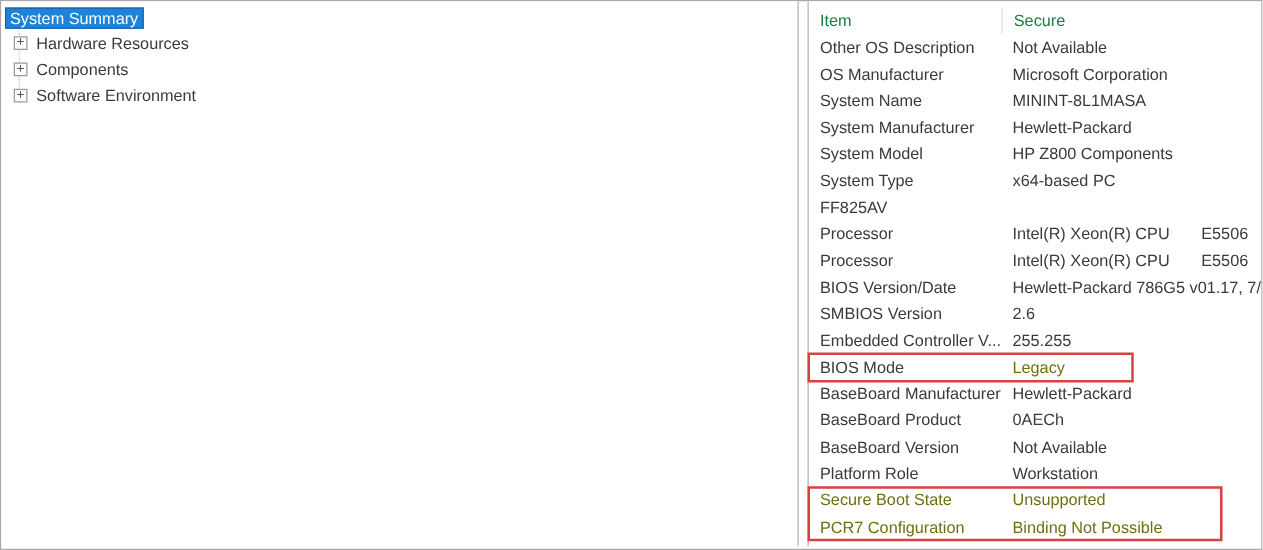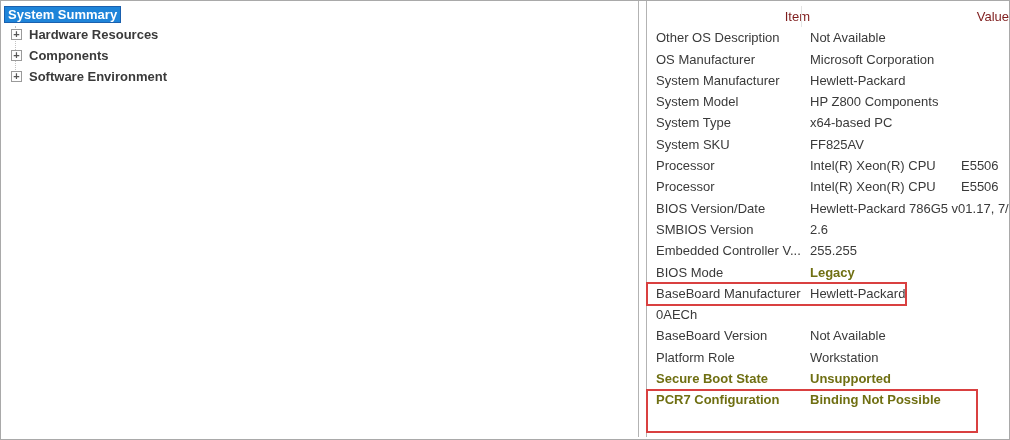--- a/index.html
+++ b/index.html
@@ -33,21 +33,20 @@
     height: 52px;
     border-left: 1px dotted #c3c3c3;
   }
   .tree-item {
     position: relative;
     height: 20.6px;
     display: flex;
     align-items: center;
     white-space: nowrap;
     cursor: default;
-    font-weight: bold;
   }
   .tree-item.child { padding-left: 7px; }
   .plusbox {
     width: 11px; height: 11px;
     border: 1px solid #9a9a9a;
     background: #fdfdfd;
     color: #555;
     font-size: 11px;
     line-height: 9px;
     text-align: center;
@@ -77,28 +76,28 @@
     display: grid;
     grid-template-columns: 154px 1fr;
     height: 21.3px;
     line-height: 21.3px;
     padding-left: 9px;
     white-space: pre;
     overflow: visible;
   }
   .lrow .cell { overflow: hidden; }
   .lrow .cell.value { overflow: visible; }
-  .lrow.header .cell { color: #7f1d1d; text-align: right; }
+  .lrow.header .cell { color: #15803d; }
   .lrow.header .cell.value {
     border-left: 1px solid #e4e4e4;
     padding-left: 0;
     margin-left: -9px;
     padding-left: 9px;
   }
-  .olive { color: var(--highlight_text, #6f6f12); font-weight: bold; }
+  .olive { color: var(--highlight_text, #6f6f12); }
 
   
   .anno-box {
     position: absolute;
     border: 2px solid var(--annotation_red, #d94040);
     pointer-events: none;
     z-index: 5;
   }
   .anno-bios { left: 645px; top: 281px; width: 261px; height: 24px; }
   .anno-secure { left: 645px; top: 388px; width: 332px; height: 44px; }
@@ -129,51 +128,54 @@
   <div class="tree-item child">
     <span class="plusbox">+</span>
     <span class="tree-label">Software Environment</span>
   </div>
 </div>
   </div>
 
   <div class="list-panel">
     <div class="lrow header">
       <span class="cell item">Item</span>
-      <span class="cell value">Value</span>
+      <span class="cell value">Secure</span>
     </div>
     <div id="rows-root">
   <div class="lrow">
     <span class="cell item">Other OS Description</span>
     <span class="cell value">Not Available</span>
   </div>
 
   <div class="lrow">
     <span class="cell item">OS Manufacturer</span>
     <span class="cell value">Microsoft Corporation</span>
   </div>
 
+  <div class="lrow">
+    <span class="cell item">System Name</span>
+    <span class="cell value">MININT-8L1MASA</span>
+  </div>
 
   <div class="lrow">
     <span class="cell item">System Manufacturer</span>
     <span class="cell value">Hewlett-Packard</span>
   </div>
 
   <div class="lrow">
     <span class="cell item">System Model</span>
     <span class="cell value">HP Z800 Components</span>
   </div>
 
   <div class="lrow">
     <span class="cell item">System Type</span>
     <span class="cell value">x64-based PC</span>
   </div>
 
   <div class="lrow">
-    <span class="cell item">System SKU</span>
     <span class="cell value">FF825AV</span>
   </div>
 
   <div class="lrow">
     <span class="cell item">Processor</span>
     <span class="cell value">Intel(R) Xeon(R) CPU       E5506</span>
   </div>
 
   <div class="lrow">
     <span class="cell item">Processor</span>
@@ -199,20 +201,21 @@
     <span class="cell item">BIOS Mode</span>
     <span class="cell value olive">Legacy</span>
   </div>
 
   <div class="lrow">
     <span class="cell item">BaseBoard Manufacturer</span>
     <span class="cell value">Hewlett-Packard</span>
   </div>
 
   <div class="lrow">
+    <span class="cell item">BaseBoard Product</span>
     <span class="cell value">0AECh</span>
   </div>
 
   <div class="lrow">
     <span class="cell item">BaseBoard Version</span>
     <span class="cell value">Not Available</span>
   </div>
 
   <div class="lrow">
     <span class="cell item">Platform Role</span>

